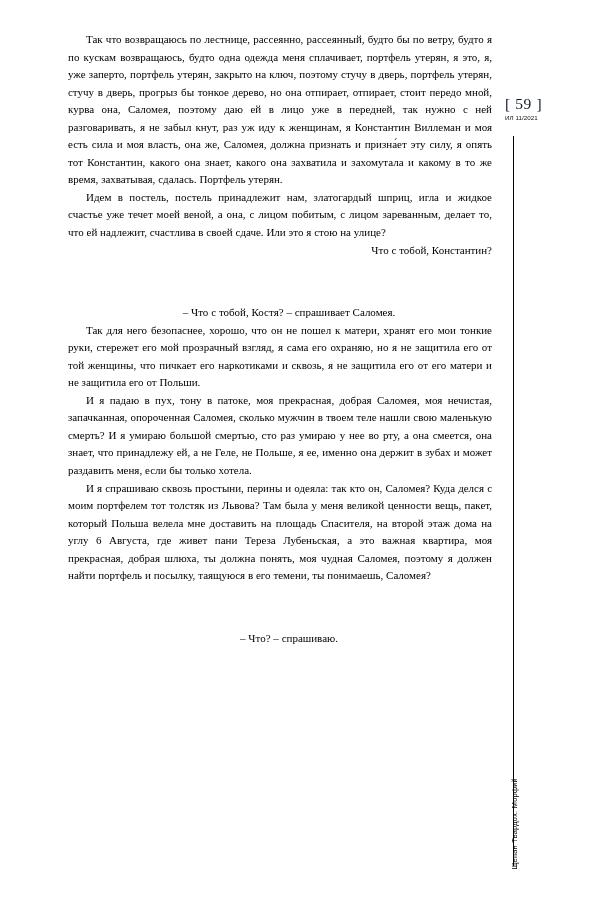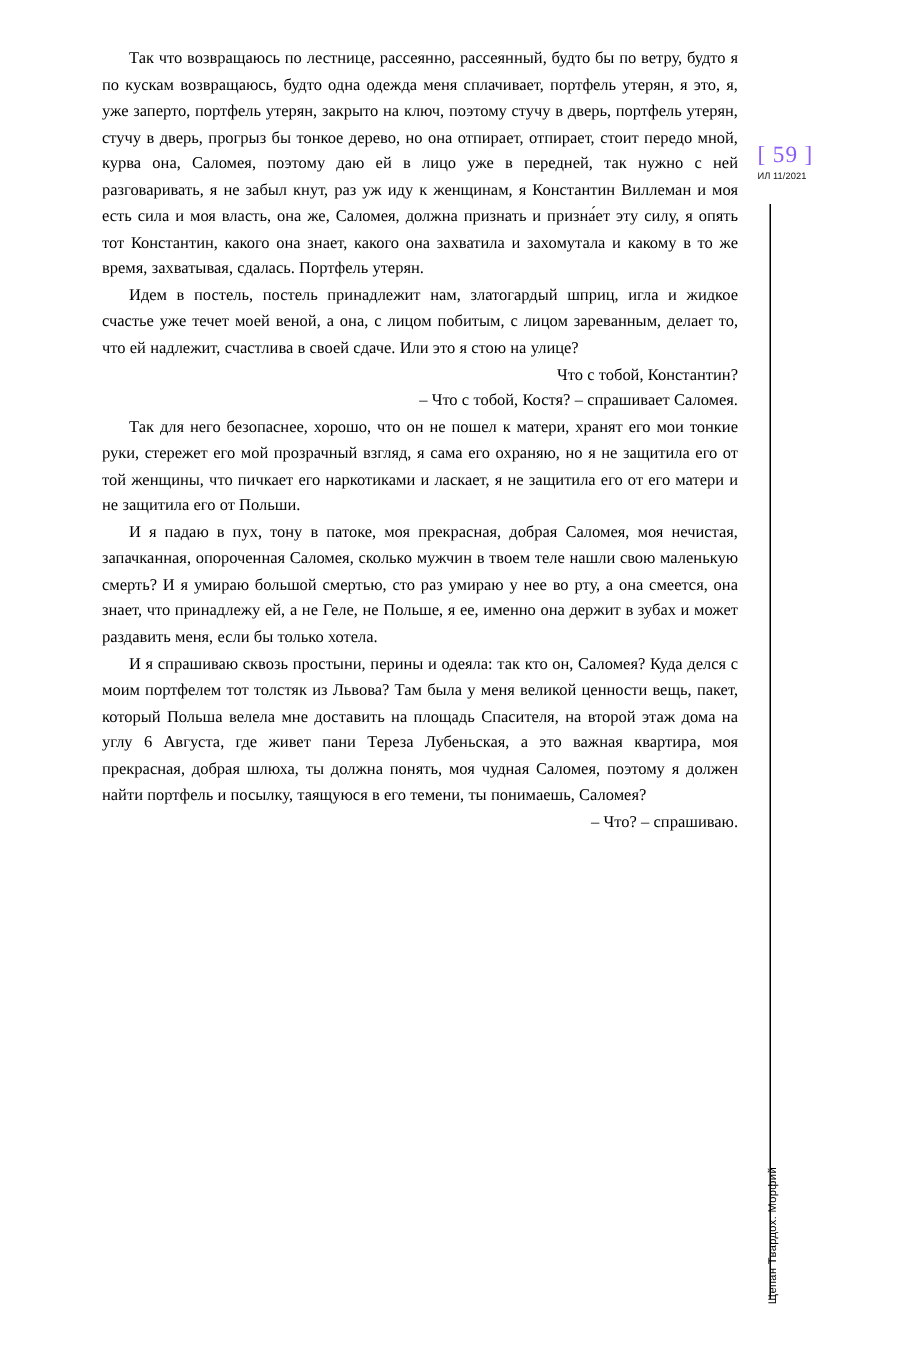--- a/index.html
+++ b/index.html
@@ -39,40 +39,41 @@
 
   #text-column p {
     margin: 0;
     text-indent: 18px;
     text-align: justify;
     hyphens: manual;
   }
 
   
   #text-column p.dialogue {
-    text-align: right;
+    text-align: center;
+    margin-top: 45px;
   }
   #text-column p.short {
     text-align: right;
   }
 
   
   #folio {
     position: absolute;
     left: 505px;
     top: 95px;
     width: 70px;
     text-align: left;
   }
   #folio-number {
     font-family: "Liberation Serif", "DejaVu Serif", serif;
     font-size: 15.5px;
     line-height: 18px;
     letter-spacing: 0.6px;
-    color: #8b5cf6;
+    color: #0f172a;
     white-space: nowrap;
   }
   #folio-issue {
     margin-top: 1px;
     font-family: "Liberation Sans", "DejaVu Sans", sans-serif;
     font-size: 6.2px;
     line-height: 8px;
     letter-spacing: 0.05px;
     color: #111;
     white-space: nowrap;
@@ -112,21 +113,21 @@
 </head>
 <body>
 
 <div id="page">
 
   <div id="text-column">
       <p>Так что возвращаюсь по лестнице, рассеянно, рассеянный, будто бы по ветру, будто я по кускам возвращаюсь, будто одна одежда меня сплачивает, портфель утерян, я это, я, уже заперто, портфель утерян, закрыто на ключ, поэтому стучу в дверь, портфель утерян, стучу в дверь, прогрыз бы тонкое дерево, но она отпирает, отпирает, стоит передо мной, курва она, Саломея, поэтому даю ей в лицо уже в передней, так нужно с ней разговаривать, я не забыл кнут, раз уж иду к женщинам, я Константин Виллеман и моя есть сила и моя власть, она же, Саломея, должна признать и призна́ет эту силу, я опять тот Константин, какого она знает, какого она захватила и захомутала и какому в то же время, захватывая, сдалась. Портфель утерян.</p>
       <p>Идем в постель, постель принадлежит нам, златогардый шприц, игла и жидкое счастье уже течет моей веной, а она, с лицом побитым, с лицом зареванным, делает то, что ей надлежит, счастлива в своей сдаче. Или это я стою на улице?</p>
       <p class="short">Что с тобой, Константин?</p>
       <p class="dialogue">– Что с тобой, Костя? – спрашивает Саломея.</p>
-      <p>Так для него безопаснее, хорошо, что он не пошел к матери, хранят его мои тонкие руки, стережет его мой прозрачный взгляд, я сама его охраняю, но я не защитила его от той женщины, что пичкает его наркотиками и ласкает, я не защитила его от его матери и не защитила его от Польши.</p>
+      <p>Так для него безопаснее, хорошо, что он не пошел к матери, хранят его мои тонкие руки, стережет его мой прозрачный взгляд, я сама его охраняю, но я не защитила его от той женщины, что пичкает его наркотиками и сквозь, я не защитила его от его матери и не защитила его от Польши.</p>
       <p>И я падаю в пух, тону в патоке, моя прекрасная, добрая Саломея, моя нечистая, запачканная, опороченная Саломея, сколько мужчин в твоем теле нашли свою маленькую смерть? И я умираю большой смертью, сто раз умираю у нее во рту, а она смеется, она знает, что принадлежу ей, а не Геле, не Польше, я ее, именно она держит в зубах и может раздавить меня, если бы только хотела.</p>
       <p>И я спрашиваю сквозь простыни, перины и одеяла: так кто он, Саломея? Куда делся с моим портфелем тот толстяк из Львова? Там была у меня великой ценности вещь, пакет, который Польша велела мне доставить на площадь Спасителя, на второй этаж дома на углу 6 Августа, где живет пани Тереза Лубеньская, а это важная квартира, моя прекрасная, добрая шлюха, ты должна понять, моя чудная Саломея, поэтому я должен найти портфель и посылку, таящуюся в его темени, ты понимаешь, Саломея?</p>
       <p class="dialogue">– Что? – спрашиваю.</p>
     </div>
 
   <div id="folio">
     <div id="folio-number">[ 59 ]</div>
     <div id="folio-issue">ИЛ 11/2021</div>
   </div>
 

